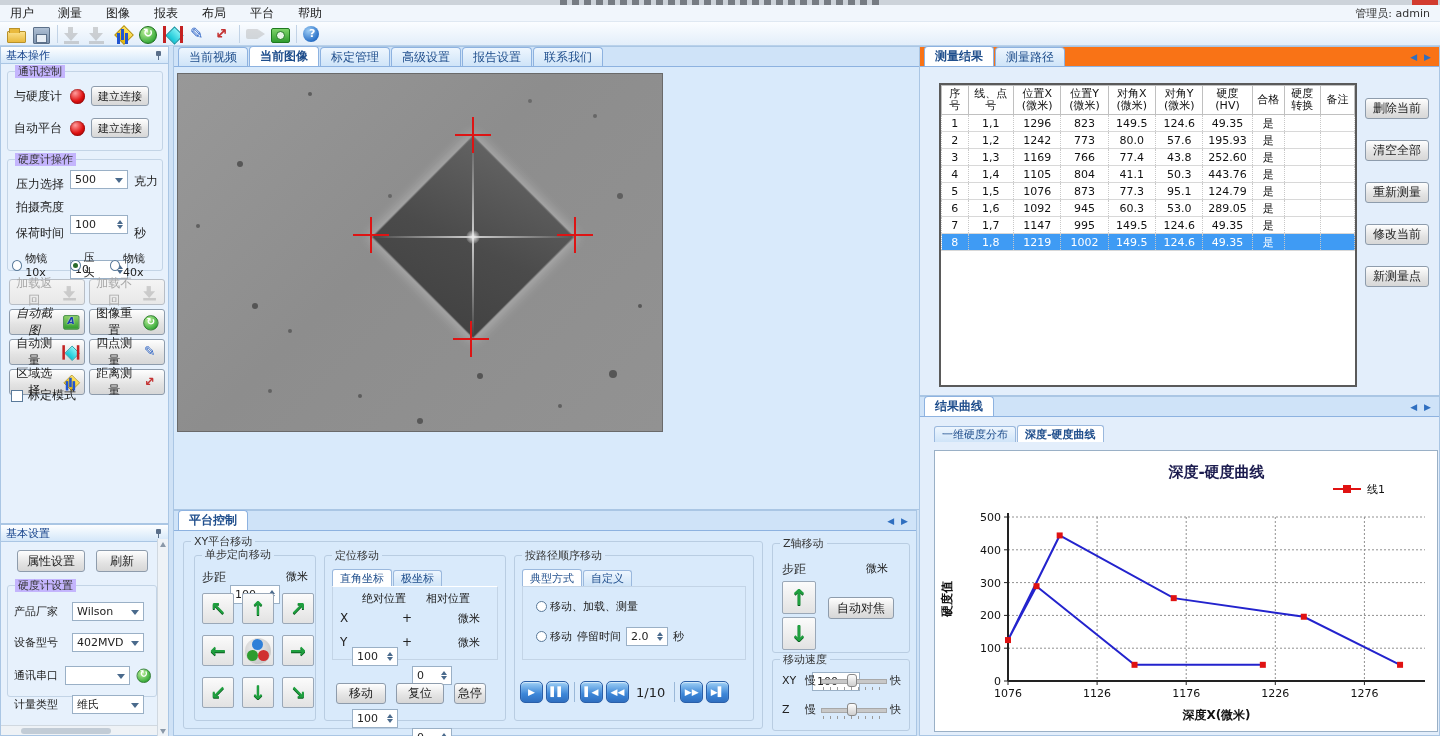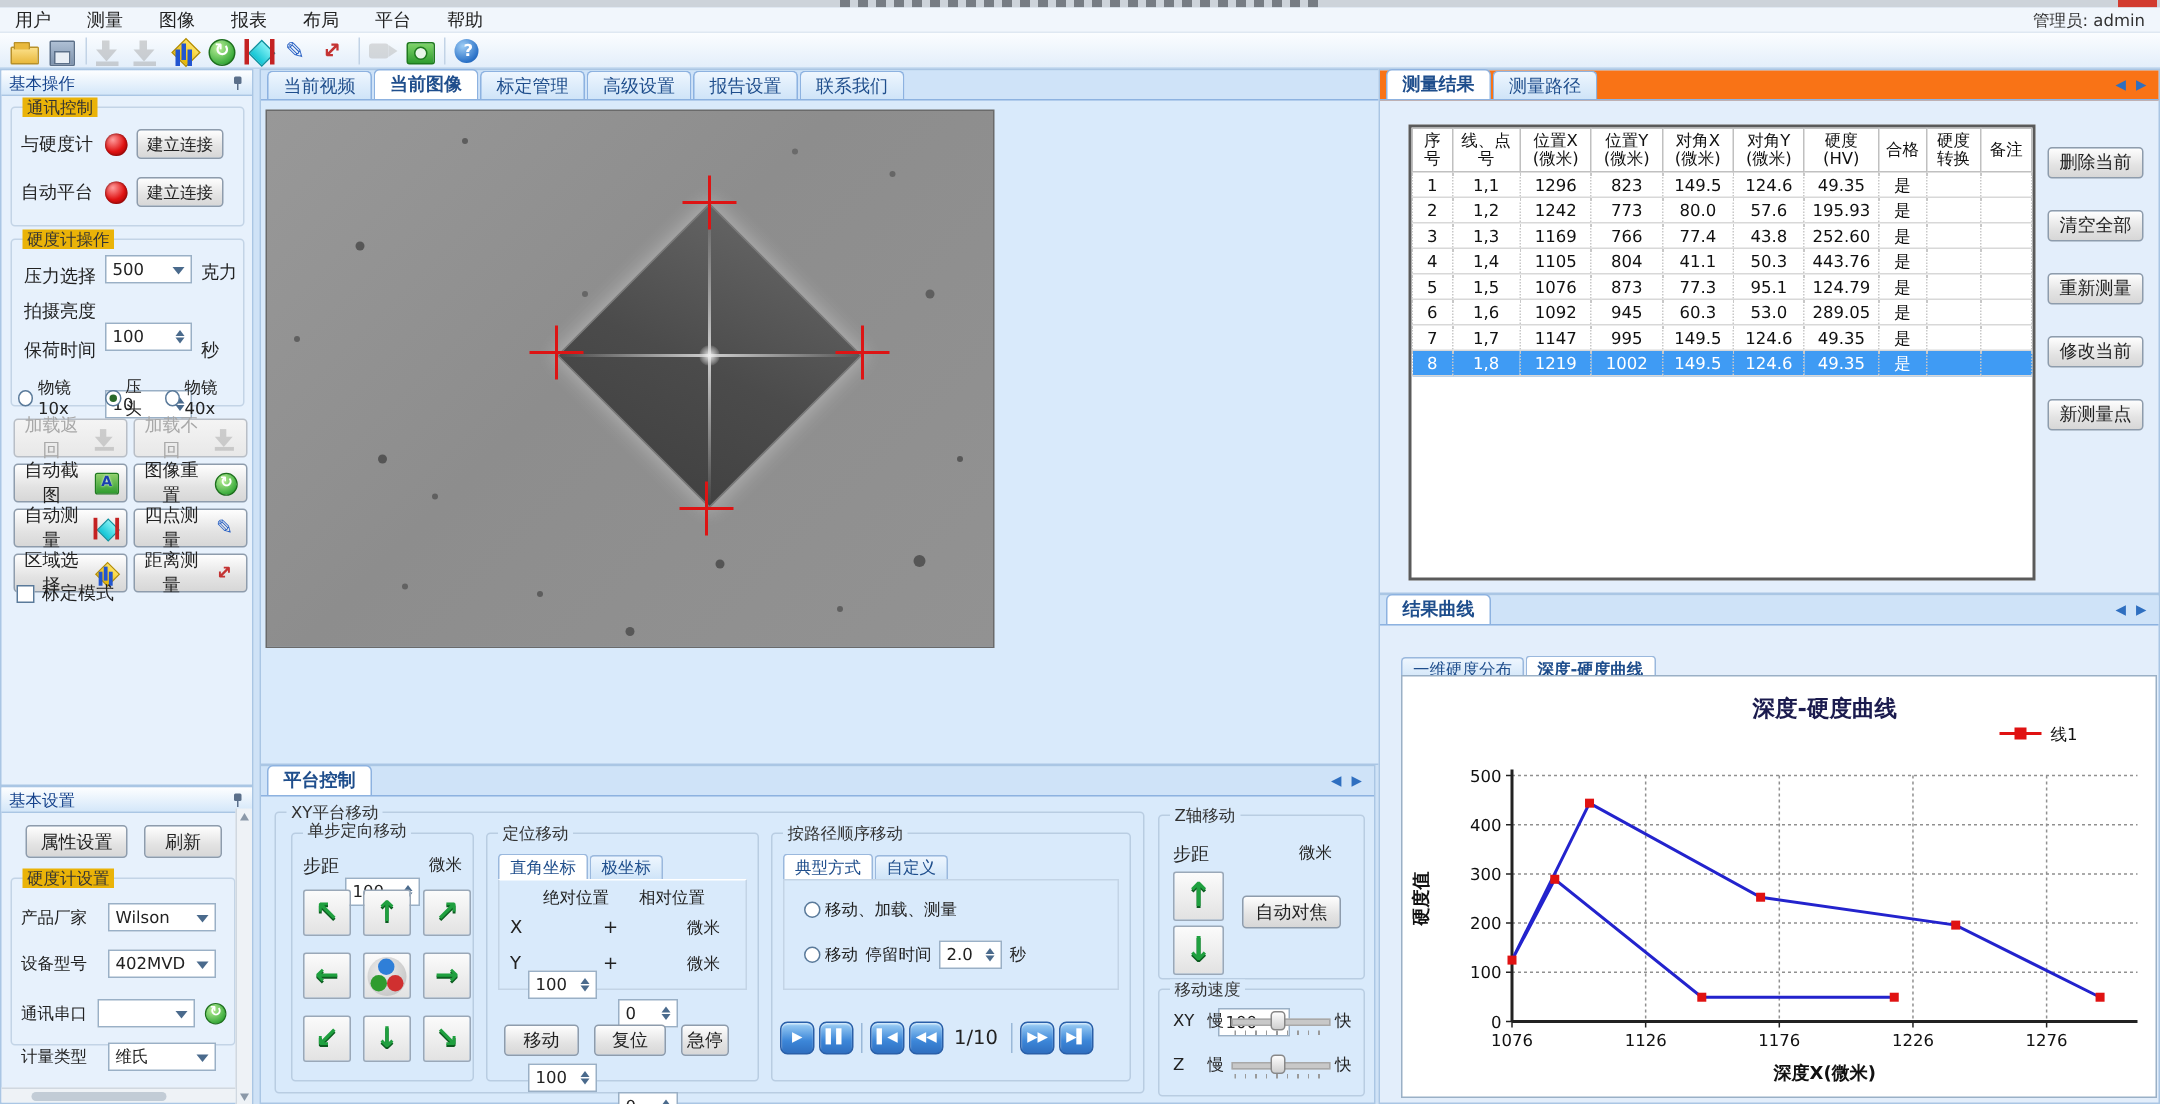--- a/index.html
+++ b/index.html
@@ -47,21 +47,21 @@
 
   
   .panel{position:absolute;background:#e7f1fc;border:1px solid #aac6e4;}
   .dock-header{height:17px;background:linear-gradient(#fdfeff,#d4e7f9);border-bottom:1px solid #aac6e4;display:flex;align-items:center;justify-content:space-between;padding:0 5px;}
   .dock-header span{font-size:11px;color:#15428b;}
   .pin{width:9px;height:11px;position:relative;}
   .pin::before{content:"";position:absolute;left:2px;top:1px;width:5px;height:5px;background:#5a6f8a;border-radius:1px;}
   .pin::after{content:"";position:absolute;left:4px;top:6px;width:1px;height:4px;background:#5a6f8a;}
 
   .grp{position:absolute;border:1px solid #c3d4e6;border-radius:3px;}
-  .grp>.lg{position:absolute;top:-7px;left:7px;font-size:11px;color:#333;background:#eab308;padding:0 3px;line-height:13px;}
+  .grp>.lg{position:absolute;top:-7px;left:7px;font-size:11px;color:#333;background:#c4b5fd;padding:0 3px;line-height:13px;}
 
   .btn{display:inline-flex;align-items:center;justify-content:center;gap:3px;background:linear-gradient(#fefefe,#e3e3e3 60%,#d7d7d7);border:1px solid #8e9cac;border-radius:3px;font-size:12px;color:#222;cursor:pointer;}
   .btn.dis{color:#a8a8a8;border-color:#b8bec6;background:linear-gradient(#f4f4f4,#e8e8e8);cursor:default;}
   .led{width:15px;height:15px;border-radius:50%;background:radial-gradient(circle at 35% 28%,#ff9c9c,#e01212 55%,#8c0404);box-shadow:inset 0 0 2px #600;}
   .combo{position:relative;background:#fff;border:1px solid #9ab0c6;height:19px;font-size:11px;display:flex;align-items:center;padding:0 14px 0 4px;color:#222;}
   .combo::after{content:"";position:absolute;right:4px;top:7px;border-left:4px solid transparent;border-right:4px solid transparent;border-top:5px solid #4a6franchise;border-top:5px solid #4a6a8c;}
   .spin{position:relative;background:#fff;border:1px solid #9ab0c6;height:19px;font-size:11px;display:flex;align-items:center;padding:0 16px 0 4px;color:#222;}
   .spin::before{content:"";position:absolute;right:4px;top:4px;border-left:3px solid transparent;border-right:3px solid transparent;border-bottom:4px solid #4a6a8c;}
   .spin::after{content:"";position:absolute;right:4px;bottom:4px;border-left:3px solid transparent;border-right:3px solid transparent;border-top:4px solid #4a6a8c;}
   .lbl{font-size:12px;color:#222;}
@@ -228,21 +228,21 @@
           <span class="tbi i-dl dis" style="transform: scale(0.85);">
             <i></i>
           </span>
         </button>
         <button class="btn dis" style="position: absolute; left: 88px; top: 232px; width: 76px; height: 26px; font-size: 12px; justify-content: space-between; padding: 0px 3px;">
           <span>加载不回</span>
           <span class="tbi i-dl dis" style="transform: scale(0.85);">
             <i></i>
           </span>
         </button>
-        <button class="btn" style="position: absolute; left: 8px; top: 262px; width: 76px; height: 26px; font-size: 12px; justify-content: space-between; padding: 0px 3px;">
+        <button class="btn" style="position: absolute; left: 8px; top: 262px; width: 76px; height: 26px; font-size: 12px; justify-content: space-between; padding: 0px 3px; font-style: italic;">
           <span>自动截图</span>
           <span class="tbi i-shotA" style="transform: scale(0.85);"></span>
         </button>
         <button class="btn" style="position: absolute; left: 88px; top: 262px; width: 76px; height: 26px; font-size: 12px; justify-content: space-between; padding: 0px 3px;">
           <span>图像重置</span>
           <span class="tbi i-refresh" style="transform: scale(0.85);"></span>
         </button>
         <button class="btn" style="position: absolute; left: 8px; top: 292px; width: 76px; height: 26px; font-size: 12px; justify-content: space-between; padding: 0px 3px;">
           <span>自动测量</span>
           <span class="tbi i-diamond" style="transform: scale(0.85);"></span>
@@ -641,21 +641,21 @@
         <button class="btn sidebtn" style="left: 445px; top: 177px;">修改当前</button>
         <button class="btn sidebtn" style="left: 445px; top: 219px;">新测量点</button>
       </div>
   </div>
 
   <div class="panel" style="left:919px;top:396px;width:521px;height:340px;background:#e3eefb;">
     <div class="tabstrip" style="background:#cfe3f8;border-bottom:1px solid #8db2e0;">
       <div class="tab active" style="font-weight:bold;">结果曲线</div>
     </div>
     <div class="navarrows abs" style="right:6px;top:5px;">◀ ▶</div>
-    <div class="subtabs abs" style="left:14px;top:40px;">
+    <div class="subtabs abs" style="left:14px;top:28px;">
       <div class="subtab">一维硬度分布</div>
       <div class="subtab active" style="font-weight:bold;">深度-硬度曲线</div>
     </div>
     <div class="abs" style="left:14px;top:53px;width:504px;height:282px;background:#fff;border:1px solid #9ab0c6;">
       <svg id="chartSvg" width="502" height="280">
           <line x1="73" x2="490" y1="197.2" y2="197.2" stroke="#909090" stroke-width="1" stroke-dasharray="2,2"></line>
           <line x1="73" x2="490" y1="164.4" y2="164.4" stroke="#909090" stroke-width="1" stroke-dasharray="2,2"></line>
           <line x1="73" x2="490" y1="131.6" y2="131.6" stroke="#909090" stroke-width="1" stroke-dasharray="2,2"></line>
           <line x1="73" x2="490" y1="98.80000000000001" y2="98.80000000000001" stroke="#909090" stroke-width="1" stroke-dasharray="2,2"></line>
           <line x1="73" x2="490" y1="66" y2="66" stroke="#909090" stroke-width="1" stroke-dasharray="2,2"></line>

